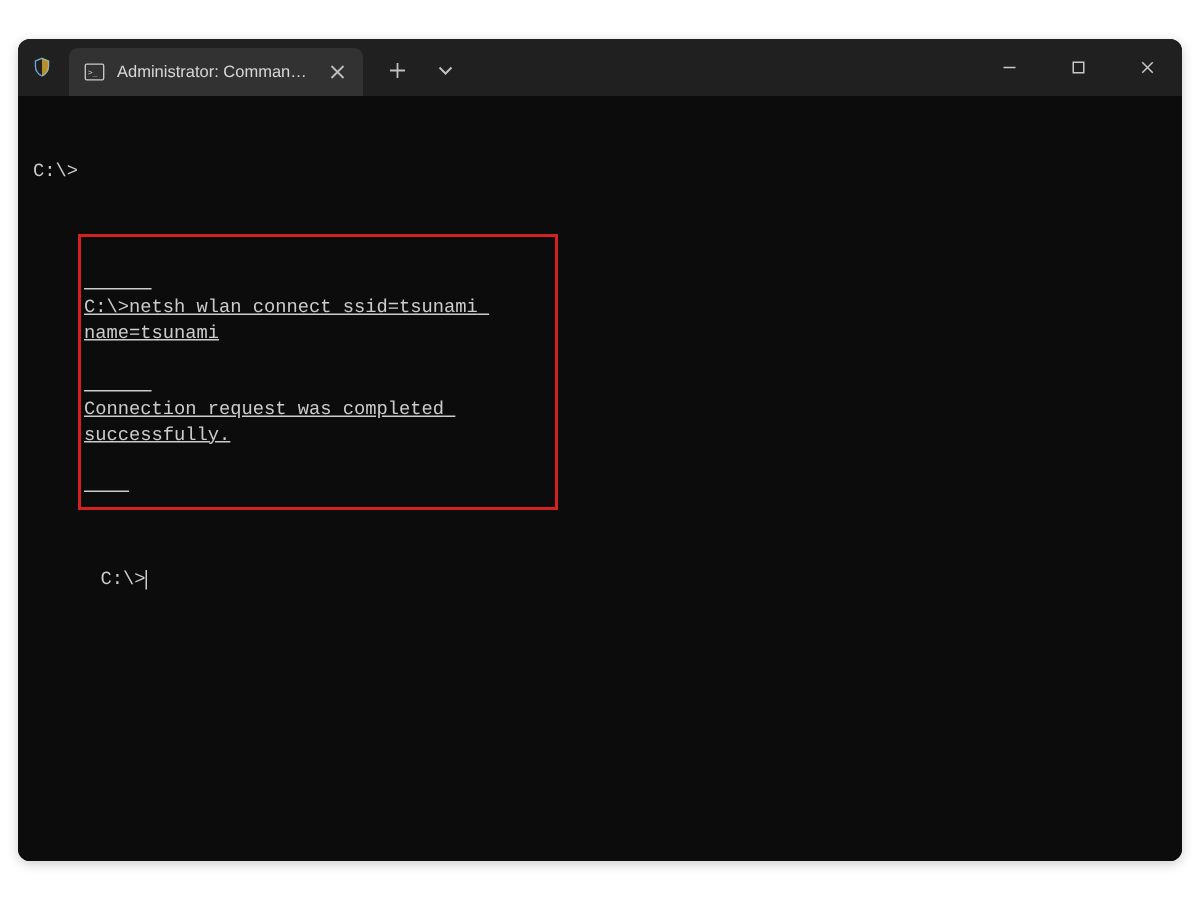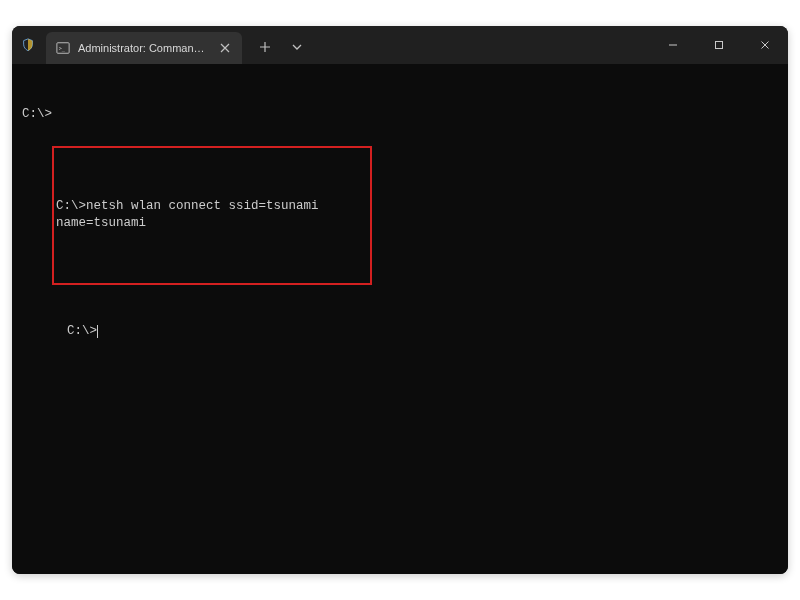--- a/index.html
+++ b/index.html
@@ -121,24 +121,25 @@
       font-family: Consolas, "Courier New", monospace;
       font-size: 12.5px;
       color: #cccccc;
       line-height: 1.35;
       position: relative;
       white-space: pre;
     }
     .line { display: block; }
     .highlight-box {
       border: 2px solid #d32020;
-      padding: 17px 2px;
+      padding: 6px 2px;
       display: inline-block;
       width: 320px;
-      margin-top: 6px;
+      margin-top: 16px;
+      text-decoration: underline;
     }
     .highlight-box .line { white-space: pre-wrap; }
     .prompt-section { margin-top: 4px; }
     .cursor {
       display: inline-block;
       width: 1px;
       height: 13px;
       background: #cccccc;
       vertical-align: text-bottom;
       margin-left: 0px;
@@ -199,18 +200,19 @@
             <path d="M1.5 1.5 L8.5 8.5 M8.5 1.5 L1.5 8.5" stroke="#c8c8c8" stroke-width="1"></path>
           </svg>
       </div>
     </div>
   </div>
 
   <div class="terminal-body">
     <span class="line">C:\&gt;</span>
     <span class="highlight-box">
       <span class="line">C:\&gt;netsh wlan connect ssid=tsunami name=tsunami</span>
+      <span class="line">Connection request was completed successfully.</span>
     </span>
     <div class="prompt-section">
       <span>C:\&gt;</span><span class="cursor"></span>
     </div>
   </div>
 </div>
 
 </body></html>

